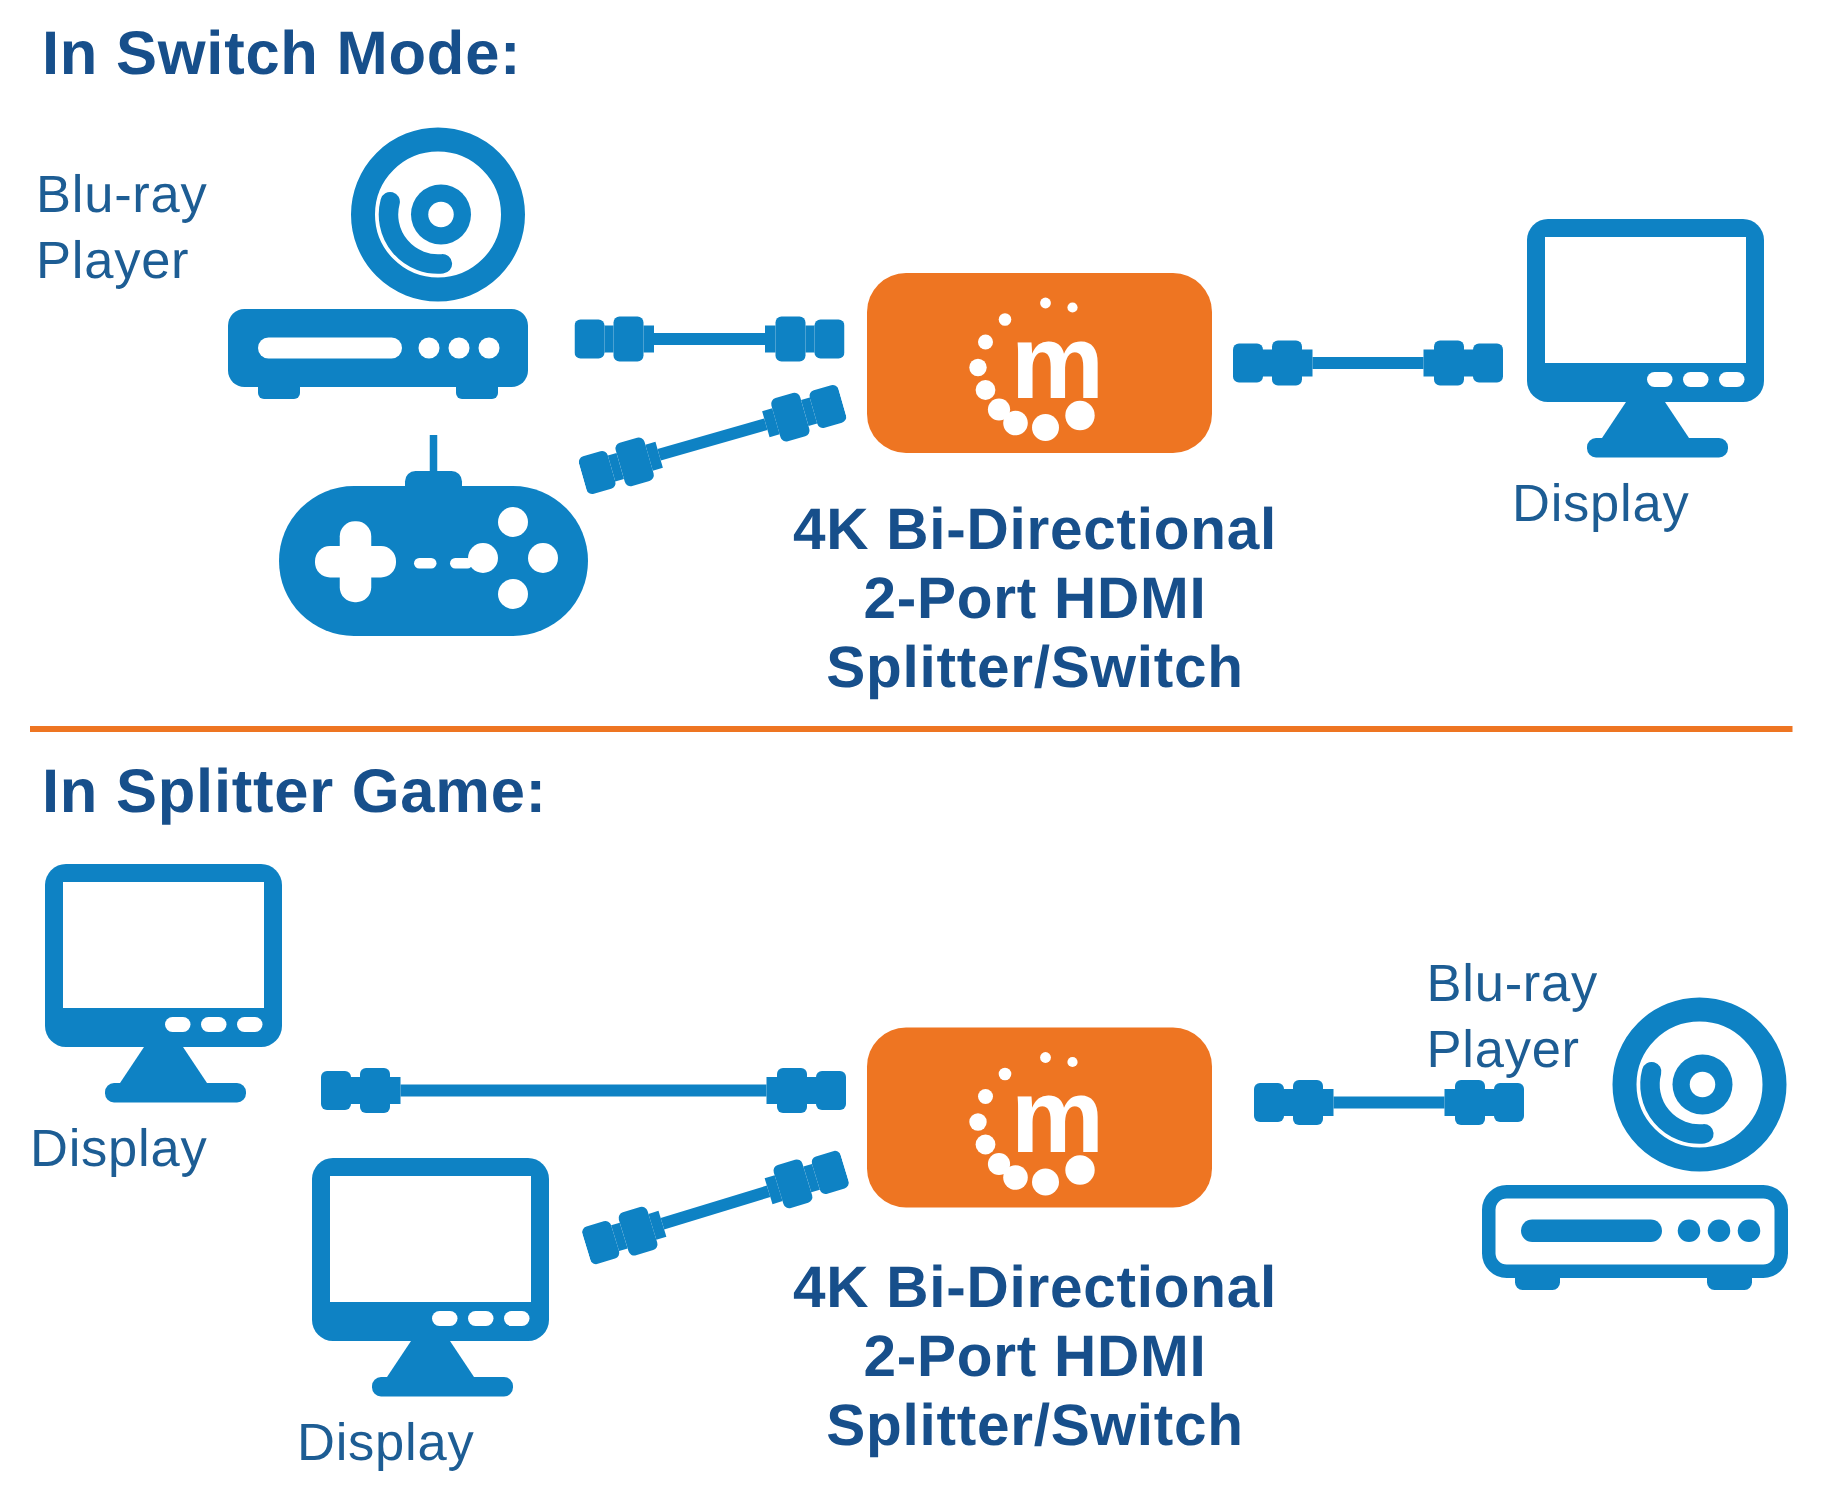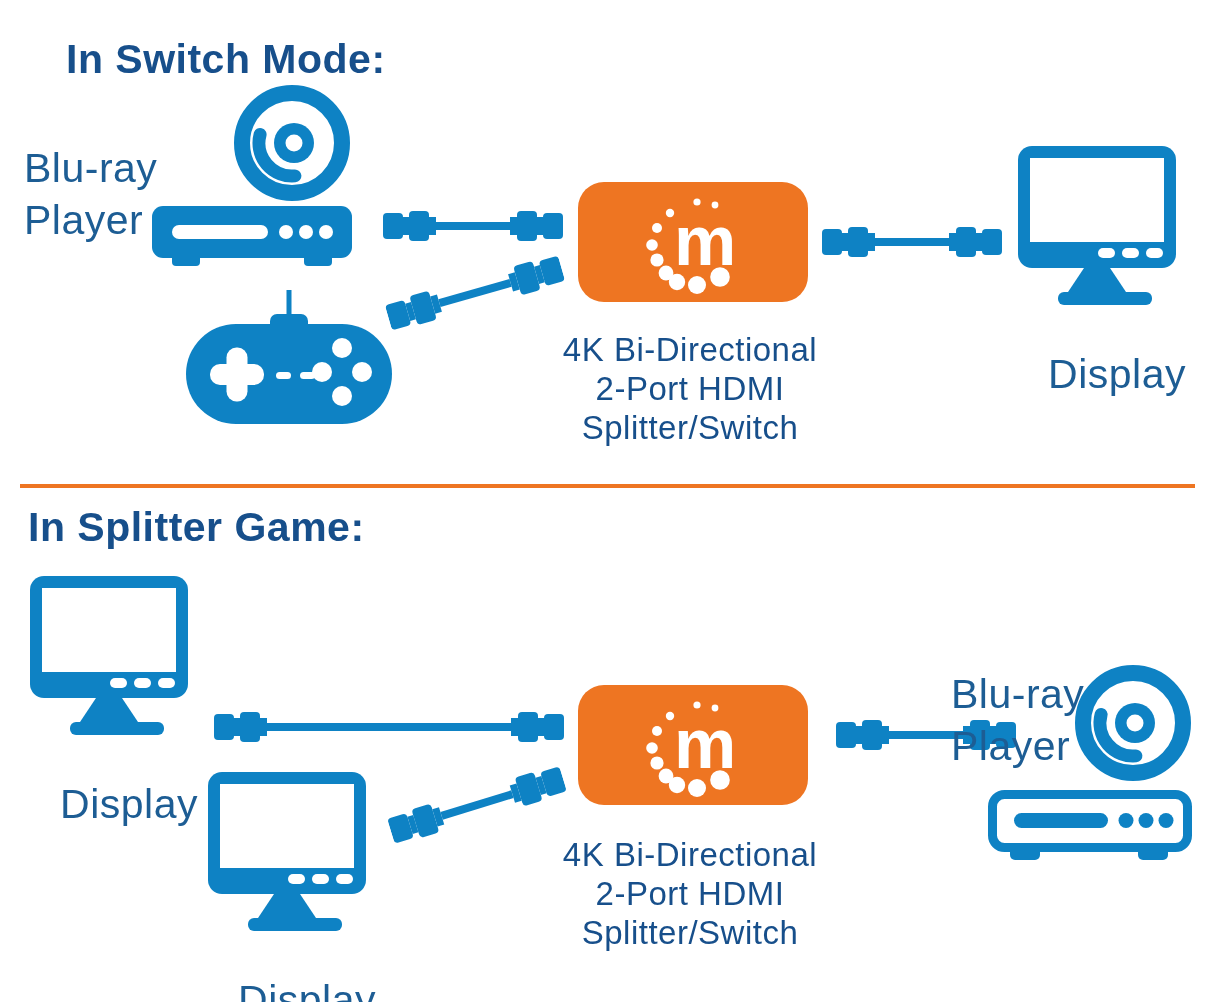--- a/index.html
+++ b/index.html
@@ -6,40 +6,40 @@
     --heading:#174f8b;
     --label:#1d5d94;
     --icon-blue:#0e82c4;
     --orange:#ee7522;
   }
   html,body{margin:0;padding:0;background:#fff;}
   .stage{position:relative;width:1214px;height:1002px;background:#fff;overflow:hidden;
          font-family:"Liberation Sans","DejaVu Sans",sans-serif;}
   .abs{position:absolute;}
   .heading{font-size:41px;font-weight:bold;color:var(--heading);white-space:nowrap;letter-spacing:0.5px;}
-  .dev-label{font-size:41px;color:var(--label);line-height:1.26;letter-spacing:0.5px;margin-top:35px;}
-  .caption{font-size:33px;font-weight:normal;color:var(--heading);line-height:1.18;text-align:center;letter-spacing:0.5px;}
-  .center{text-align:right;}
+  .dev-label{font-size:35px;color:var(--label);line-height:1.26;letter-spacing:0.5px;}
+  .caption{font-size:39px;font-weight:bold;color:var(--heading);line-height:1.18;text-align:center;letter-spacing:0.5px;}
+  .center{text-align:left;}
   .divider{background:var(--orange);height:4px;}
   .orange-box{width:230px;height:120px;background:var(--orange);border-radius:26px;}
   svg{display:block;}
   svg .fb{fill:var(--icon-blue);}
   svg .fw{fill:#ffffff;}
   svg .nf{fill:none;}
   svg .sb{stroke:var(--icon-blue);}
   .rot16{transform:rotate(-16deg);}
   .rot17{transform:rotate(-17deg);}
   .logo-m{font-family:"Liberation Sans","DejaVu Sans",sans-serif;font-weight:bold;}
 </style>
 </head>
 <body>
 
 <div class="stage">
 
-  <div class="abs heading" style="left:28px;top:36px;margin-left:38px;">In Switch Mode:</div>
+  <div class="abs heading" style="left:28px;top:12px;">In Switch Mode:</div>
 
   <div class="abs dev-label" style="left:24px;top:108px;">
     <div>Blu-ray</div>
     <div>Player</div>
   </div>
 
   <svg class="abs" style="left:233px;top:84px;" width="118" height="118" viewBox="0 0 118 118">
     <circle class="nf sb" cx="59" cy="59" r="50" stroke-width="16"></circle>
     <circle class="fb" cx="61" cy="59" r="20"></circle>
     <circle class="fw" cx="61" cy="59" r="8.5"></circle>

